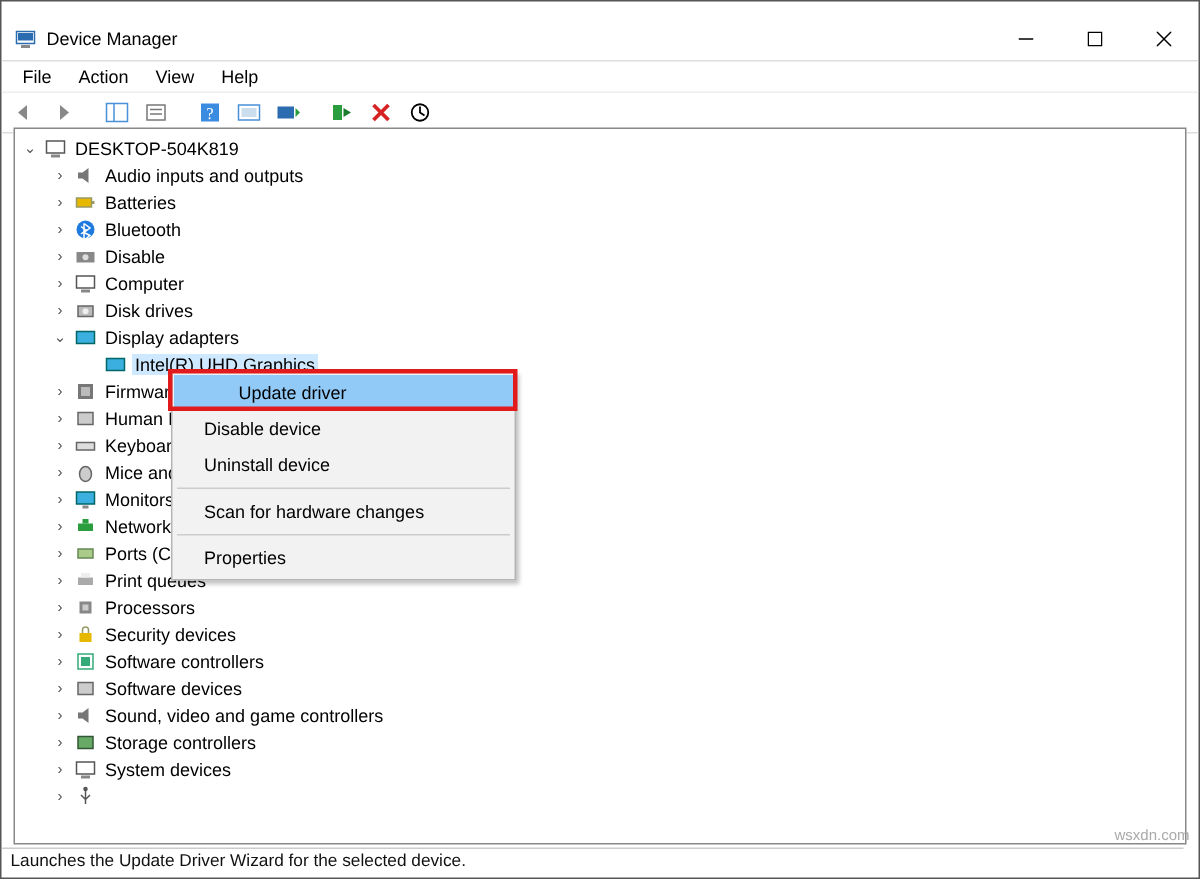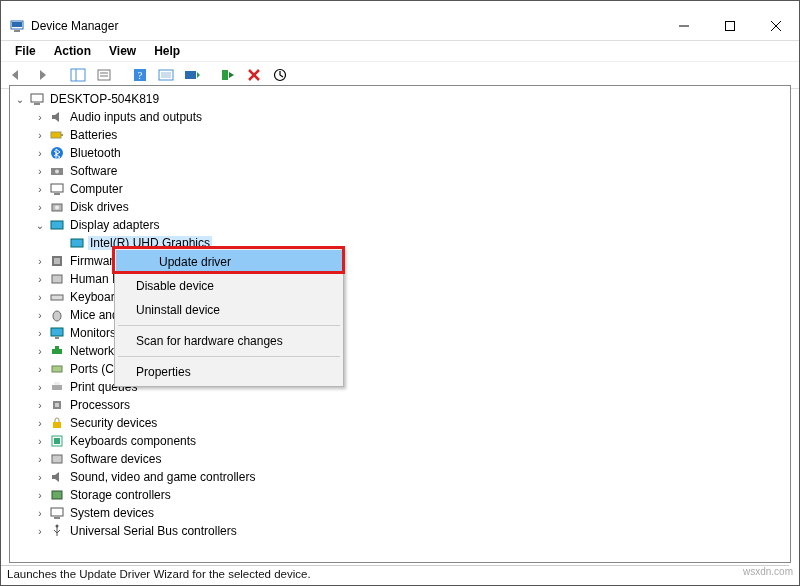--- a/index.html
+++ b/index.html
@@ -26,21 +26,21 @@
 .titlebar .appicon { width: 16px; height: 16px; margin-right: 6px; }
 .titlebar .title { flex: 0 0 auto; font-size: 12px; }
 .titlebar .spacer { flex: 1; }
 .winbtn {
   width: 46px; height: 30px; display: flex; align-items: center; justify-content: center;
 }
 .winbtn svg { stroke: #000; stroke-width: 1; fill: none; }
 .menubar {
   display: flex; height: 20px; align-items: center; padding: 0 6px; gap: 2px;
 }
-.menubar .mi { padding: 18px 8px; font-weight: bold; }
+.menubar .mi { padding: 18px 8px; }
 .toolbar {
   display: flex; align-items: center; height: 28px; padding: 2px 4px; gap: 4px;
   border-bottom: 1px solid #ddd; border-top: 1px solid #eee;
 }
 .tbtn { width: 22px; height: 22px; display: flex; align-items: center; justify-content: center; }
 .tsep { width: 6px; }
 .tree {
   position: absolute; left: 8px; right: 8px; top: 84px; bottom: 22px;
   overflow: auto; border: 1px solid #888; padding: 4px 2px; background: #fff;
 }
@@ -50,21 +50,21 @@
 .lbl { padding: 0 2px; }
 .sel { background: #cde8ff; }
 .d0 { padding-left: 2px; }
 .d1 { padding-left: 22px; }
 .d2 { padding-left: 42px; }
 .statusbar {
   position: absolute; left: 0; right: 10px; bottom: 0; height: 20px;
   border-top: 1px solid #ccc; padding: 2px 6px; font-size: 11.5px; color: #111;
 }
 .watermark {
-  position: absolute; right: 6px; bottom: 8px; font-size: 10px; color: #aaa;
+  position: absolute; right: 6px; bottom: 22px; font-size: 10px; color: #aaa;
 }
 .ctxmenu {
   position: absolute; left: 113px; top: 246px; width: 230px;
   background: #f2f2f2; border: 1px solid #b5b5b5; box-shadow: 2px 2px 3px rgba(0,0,0,0.25);
   padding: 2px 1px;
 }
 .ctxitem { height: 24px; display: flex; align-items: center; padding: 0 20px; font-size: 12px; }
 .ctxitem.hi { background: #91c9f7; padding-left: 43px; }
 .ctxsep { height: 1px; background: #ccc; margin: 3px 2px; }
 .ctxitem.bold { font-weight: 400; }
@@ -215,21 +215,21 @@
       <span class="lbl">Bluetooth</span>
     </div>
   <div class="node d1">
       <span class="twisty">›</span>
       <span class="nicon">
         <svg width="14" height="14">
           <rect x="1" y="4" width="12" height="7" fill="#888"></rect>
           <circle cx="7" cy="7.5" r="2" fill="#ddd"></circle>
         </svg>
       </span>
-      <span class="lbl">Software</span>
+      <span class="lbl">Disable</span>
     </div>
   <div class="node d1">
       <span class="twisty">›</span>
       <span class="nicon">
         <svg width="14" height="14">
           <rect x="1" y="2" width="12" height="8" fill="#fff" stroke="#555"></rect>
           <rect x="4" y="11" width="6" height="2" fill="#888"></rect>
         </svg>
       </span>
       <span class="lbl">Computer</span>
@@ -359,21 +359,21 @@
       <span class="lbl">Security devices</span>
     </div>
   <div class="node d1">
       <span class="twisty">›</span>
       <span class="nicon">
         <svg width="14" height="14">
           <rect x="2" y="2" width="10" height="10" fill="none" stroke="#3a7"></rect>
           <rect x="4" y="4" width="6" height="6" fill="#3a7"></rect>
         </svg>
       </span>
-      <span class="lbl">Keyboards components</span>
+      <span class="lbl">Software controllers</span>
     </div>
   <div class="node d1">
       <span class="twisty">›</span>
       <span class="nicon">
         <svg width="14" height="14">
           <rect x="2" y="3" width="10" height="8" fill="#ccc" stroke="#666"></rect>
         </svg>
       </span>
       <span class="lbl">Software devices</span>
     </div>
@@ -406,21 +406,20 @@
       <span class="lbl">System devices</span>
     </div>
   <div class="node d1">
       <span class="twisty">›</span>
       <span class="nicon">
         <svg width="14" height="14">
           <path d="M7 2v10M4 6l3 3 3-3" stroke="#555" fill="none"></path>
           <circle cx="7" cy="2" r="1.5" fill="#555"></circle>
         </svg>
       </span>
-      <span class="lbl">Universal Serial Bus controllers</span>
     </div>
 </div>
 
 <div class="ctxmenu">
   <div class="ctxitem hi">Update driver</div>
   <div class="ctxitem">Disable device</div>
   <div class="ctxitem">Uninstall device</div>
   <div class="ctxsep"></div>
   <div class="ctxitem">Scan for hardware changes</div>
   <div class="ctxsep"></div>

